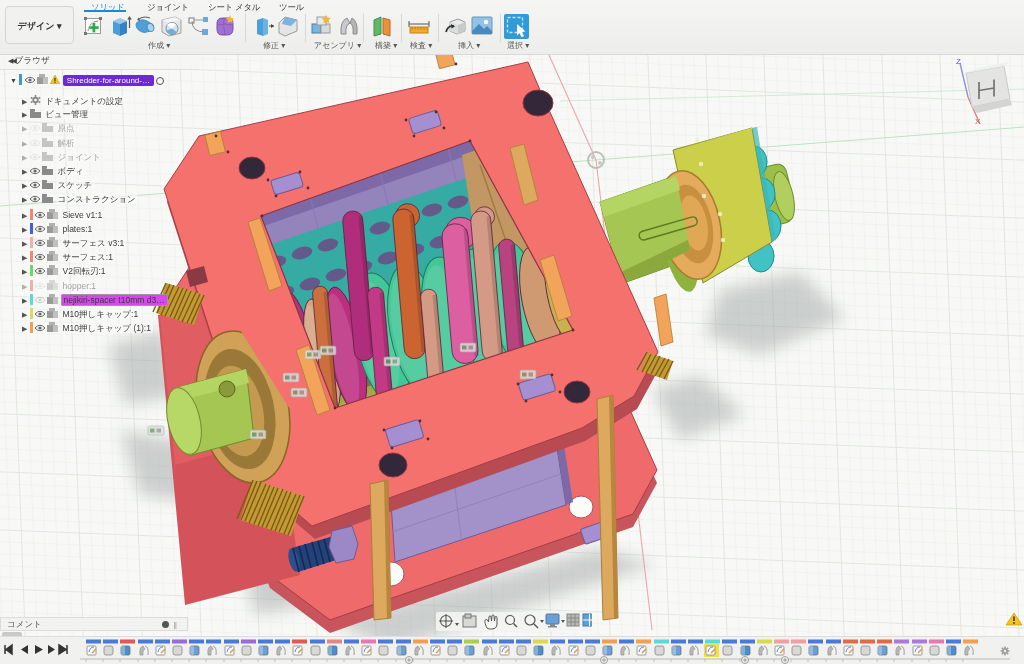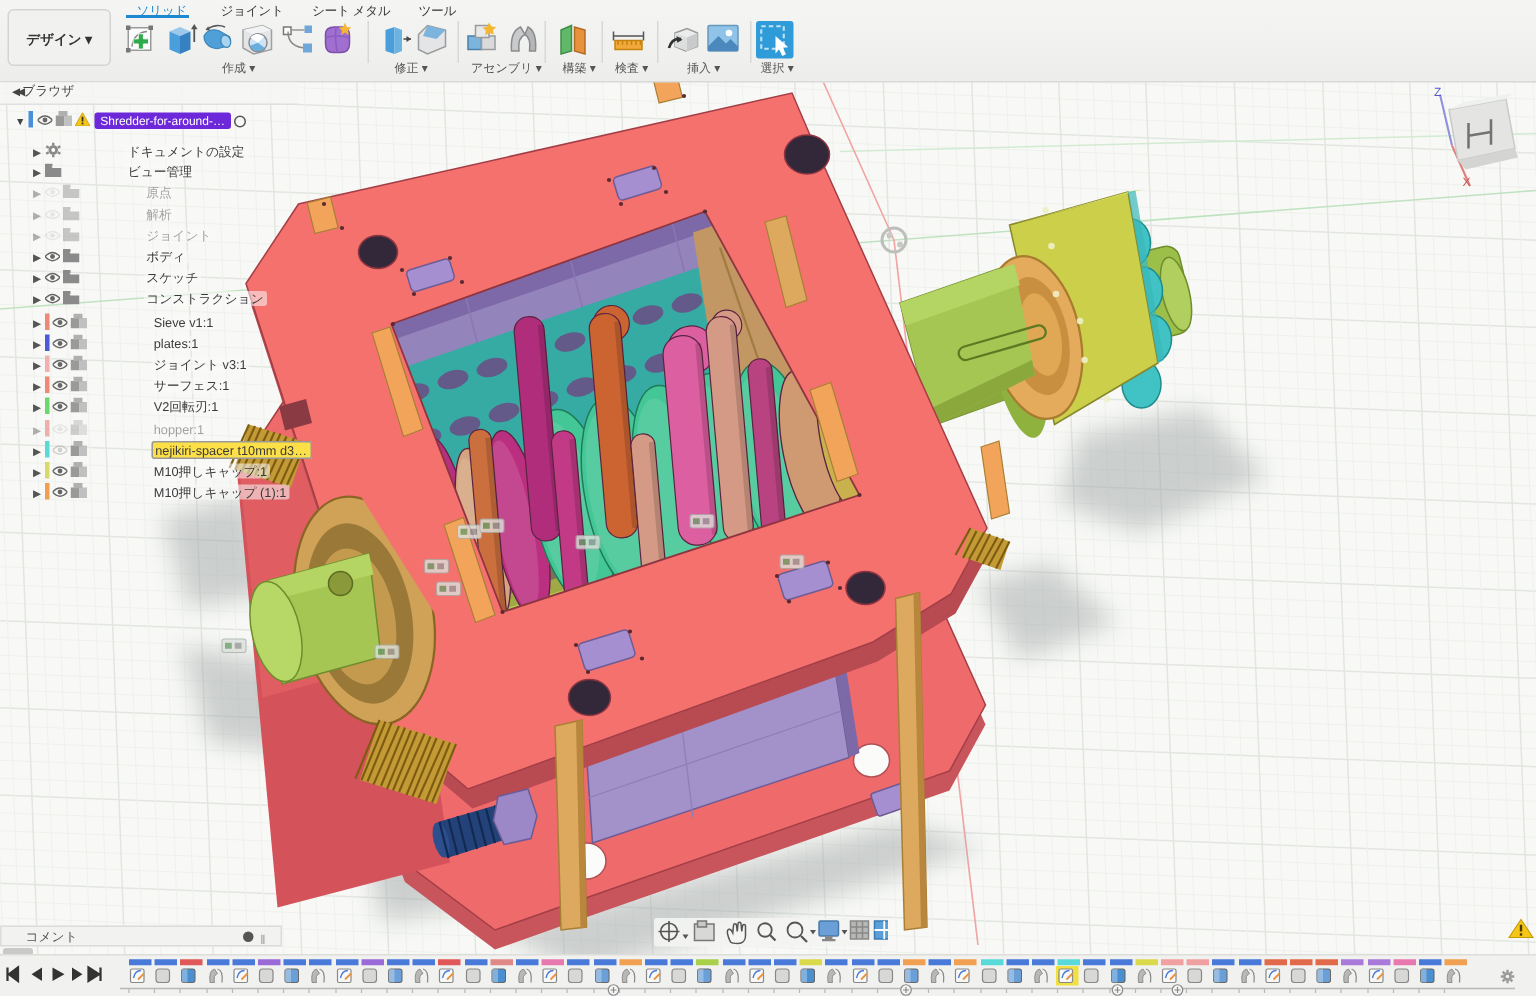--- a/index.html
+++ b/index.html
@@ -8,21 +8,21 @@
 #toolbar { position:absolute; left:0; top:0; width:1024px; height:55px; background:linear-gradient(#f5f5f4,#ededec); border-bottom:1px solid #d9d9d9; }
 #designbtn { position:absolute; left:5px; top:6px; width:69px; height:38px; background:#f1f1f0; border:1px solid #d4d4d3; border-radius:4px; font-size:9px; color:#333; text-align:center; line-height:38px; font-weight:bold; }
 .tab { position:absolute; top:2px; font-size:8.5px; color:#3a3a3a; letter-spacing:-0.3px; }
 .tab.active { color:#1d87cf; }
 #tabline { position:absolute; left:84px; top:10px; width:42px; height:2px; background:#1d87cf; }
 .tlabel { position:absolute; top:40px; font-size:8px; color:#555; }
 .divider { position:absolute; top:14px; width:1px; height:28px; background:#d8d8d8; }
 #browser { position:absolute; left:0; top:55px; width:200px; }
 #bheader { position:absolute; left:0; top:0; width:199px; height:15px; background:rgba(245,246,244,0.9); border-bottom:1px solid #e0e0de; font-size:8.5px; color:#444; }
 .brow { position:absolute; left:0; height:13px; font-size:8.5px; color:#3a3a3a; white-space:nowrap; }
-.brow .txt { background:rgba(250,250,250,0.55); padding:0 2px; border-radius:2px;margin-left:40px; }
+.brow .txt { background:rgba(250,250,250,0.55); padding:0 2px; border-radius:2px; }
 .dim { opacity:0.45; }
 #commentbar { position:absolute; left:0; top:617px; width:188px; height:14px; background:#f2f3f1; border:1px solid #dcdcda; font-size:8.5px; color:#555; line-height:13px; }
 #navbar { position:absolute; left:436px; top:612px; width:156px; height:19px; background:rgba(243,244,242,0.92); border-radius:2px; }
 #timeline { position:absolute; left:0; top:636px; width:1024px; height:28px; background:#f1f1ef; border-top:1px solid #ddddda; }
 </style>
 </head>
 <body>
 <div id="app">
   <svg id="vp" width="1024" height="664" viewBox="0 0 1024 664" style="position:absolute;left:0;top:0">
       <defs>
@@ -773,21 +773,21 @@
           <rect x="6" y="3" width="5" height="7" fill="#c0c0c0"></rect>
           <rect x="2" y="0" width="6" height="3.5" fill="#b0b0b0"></rect>
         </svg> <span class="txt">plates:1</span></div>
       <div class="brow" style="top:182px;left:22px"><span style="color:#555;font-size:7px">▶</span> <span style="display:inline-block;width:3px;height:11px;background:#f0b0b0;vertical-align:-2px;margin-right:2px"></span><svg width="10" height="8" viewBox="0 0 10 8" style="vertical-align:-1px">
           <path d="M0 4 Q 5 -1.5 10 4 Q 5 9.5 0 4 Z" fill="none" stroke="#666" stroke-width="1"></path>
           <circle cx="5" cy="4" r="1.6" fill="#666"></circle>
         </svg> <svg width="11" height="10" viewBox="0 0 11 10" style="vertical-align:-1px">
           <rect x="0" y="3" width="6" height="7" fill="#9a9a9a"></rect>
           <rect x="6" y="3" width="5" height="7" fill="#c0c0c0"></rect>
           <rect x="2" y="0" width="6" height="3.5" fill="#b0b0b0"></rect>
-        </svg> <span class="txt">ジョイント v3:1</span></div>
+        </svg> <span class="txt">サーフェス v3:1</span></div>
       <div class="brow" style="top:196px;left:22px"><span style="color:#555;font-size:7px">▶</span> <span style="display:inline-block;width:3px;height:11px;background:#f08878;vertical-align:-2px;margin-right:2px"></span><svg width="10" height="8" viewBox="0 0 10 8" style="vertical-align:-1px">
           <path d="M0 4 Q 5 -1.5 10 4 Q 5 9.5 0 4 Z" fill="none" stroke="#666" stroke-width="1"></path>
           <circle cx="5" cy="4" r="1.6" fill="#666"></circle>
         </svg> <svg width="11" height="10" viewBox="0 0 11 10" style="vertical-align:-1px">
           <rect x="0" y="3" width="6" height="7" fill="#9a9a9a"></rect>
           <rect x="6" y="3" width="5" height="7" fill="#c0c0c0"></rect>
           <rect x="2" y="0" width="6" height="3.5" fill="#b0b0b0"></rect>
         </svg> <span class="txt">サーフェス:1</span></div>
       <div class="brow" style="top:210px;left:22px"><span style="color:#555;font-size:7px">▶</span> <span style="display:inline-block;width:3px;height:11px;background:#6ad96a;vertical-align:-2px;margin-right:2px"></span><svg width="10" height="8" viewBox="0 0 10 8" style="vertical-align:-1px">
           <path d="M0 4 Q 5 -1.5 10 4 Q 5 9.5 0 4 Z" fill="none" stroke="#666" stroke-width="1"></path>
@@ -805,39 +805,39 @@
           <rect x="6" y="3" width="5" height="7" fill="#c0c0c0"></rect>
           <rect x="2" y="0" width="6" height="3.5" fill="#b0b0b0"></rect>
         </svg> <span class="txt">hopper:1</span></div>
       <div class="brow" style="top:239px;left:22px"><span style="color:#555;font-size:7px">▶</span> <span style="display:inline-block;width:3px;height:11px;background:#5ad9d9;vertical-align:-2px;margin-right:2px"></span><svg width="10" height="8" viewBox="0 0 10 8" style="vertical-align:-1px;opacity:0.35">
           <path d="M0 4 Q 5 -1.5 10 4 Q 5 9.5 0 4 Z" fill="none" stroke="#888" stroke-width="1"></path>
           <circle cx="5" cy="4" r="1.6" fill="#888"></circle>
         </svg> <svg width="11" height="10" viewBox="0 0 11 10" style="vertical-align:-1px">
           <rect x="0" y="3" width="6" height="7" fill="#9a9a9a"></rect>
           <rect x="6" y="3" width="5" height="7" fill="#c0c0c0"></rect>
           <rect x="2" y="0" width="6" height="3.5" fill="#b0b0b0"></rect>
-        </svg> <span class="txt" style="border:1px solid #999;background:#fde047">nejikiri-spacer t10mm d3…</span></div>
+        </svg> <span class="txt" style="border:1px solid #999;background:#d946ef">nejikiri-spacer t10mm d3…</span></div>
       <div class="brow" style="top:253px;left:22px"><span style="color:#555;font-size:7px">▶</span> <span style="display:inline-block;width:3px;height:11px;background:#d9d96a;vertical-align:-2px;margin-right:2px"></span><svg width="10" height="8" viewBox="0 0 10 8" style="vertical-align:-1px">
           <path d="M0 4 Q 5 -1.5 10 4 Q 5 9.5 0 4 Z" fill="none" stroke="#666" stroke-width="1"></path>
           <circle cx="5" cy="4" r="1.6" fill="#666"></circle>
         </svg> <svg width="11" height="10" viewBox="0 0 11 10" style="vertical-align:-1px">
           <rect x="0" y="3" width="6" height="7" fill="#9a9a9a"></rect>
           <rect x="6" y="3" width="5" height="7" fill="#c0c0c0"></rect>
           <rect x="2" y="0" width="6" height="3.5" fill="#b0b0b0"></rect>
         </svg> <span class="txt">M10押しキャップ:1</span></div>
       <div class="brow" style="top:267px;left:22px"><span style="color:#555;font-size:7px">▶</span> <span style="display:inline-block;width:3px;height:11px;background:#f0a050;vertical-align:-2px;margin-right:2px"></span><svg width="10" height="8" viewBox="0 0 10 8" style="vertical-align:-1px">
           <path d="M0 4 Q 5 -1.5 10 4 Q 5 9.5 0 4 Z" fill="none" stroke="#666" stroke-width="1"></path>
           <circle cx="5" cy="4" r="1.6" fill="#666"></circle>
         </svg> <svg width="11" height="10" viewBox="0 0 11 10" style="vertical-align:-1px">
           <rect x="0" y="3" width="6" height="7" fill="#9a9a9a"></rect>
           <rect x="6" y="3" width="5" height="7" fill="#c0c0c0"></rect>
           <rect x="2" y="0" width="6" height="3.5" fill="#b0b0b0"></rect>
         </svg> <span class="txt">M10押しキャップ (1):1</span></div>
     </div>
-  <div id="commentbar"><span style="margin-left:16px">コメント</span><span style="position:absolute;right:18px;top:3px;width:7px;height:7px;background:#555;border-radius:50%"></span><span style="position:absolute;right:10px;top:2px;color:#999">‖</span></div>
+  <div id="commentbar"><span style="margin-left:6px">コメント</span><span style="position:absolute;right:18px;top:3px;width:7px;height:7px;background:#555;border-radius:50%"></span><span style="position:absolute;right:10px;top:2px;color:#999">‖</span></div>
   <div style="position:absolute;left:2px;top:632px;width:20px;height:5px;background:#c9c9c7;border-radius:2px"></div>
   <svg id="navbar" width="156" height="19" viewBox="0 0 156 19">
       <g stroke="#555" fill="none" stroke-width="1.1">
         <circle cx="10" cy="9" r="5.5"></circle>
         <line x1="10" y1="2" x2="10" y2="16"></line>
         <line x1="3" y1="9" x2="17" y2="9"></line>
       </g>
       <path d="M19 11 l 4 0 -2 3 Z" fill="#555"></path>
       <g transform="translate(27,2)">
         <rect x="0" y="2" width="13" height="11" fill="#d8d8d6" stroke="#777"></rect>

